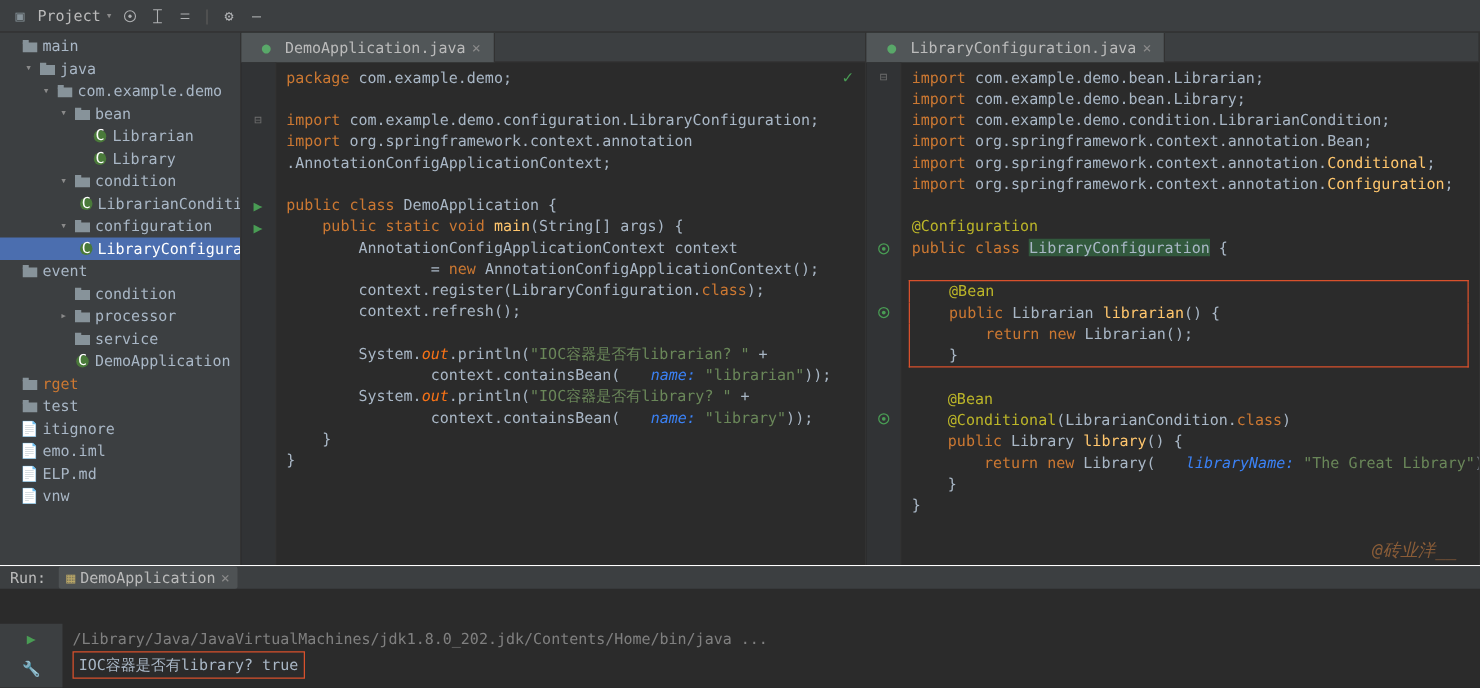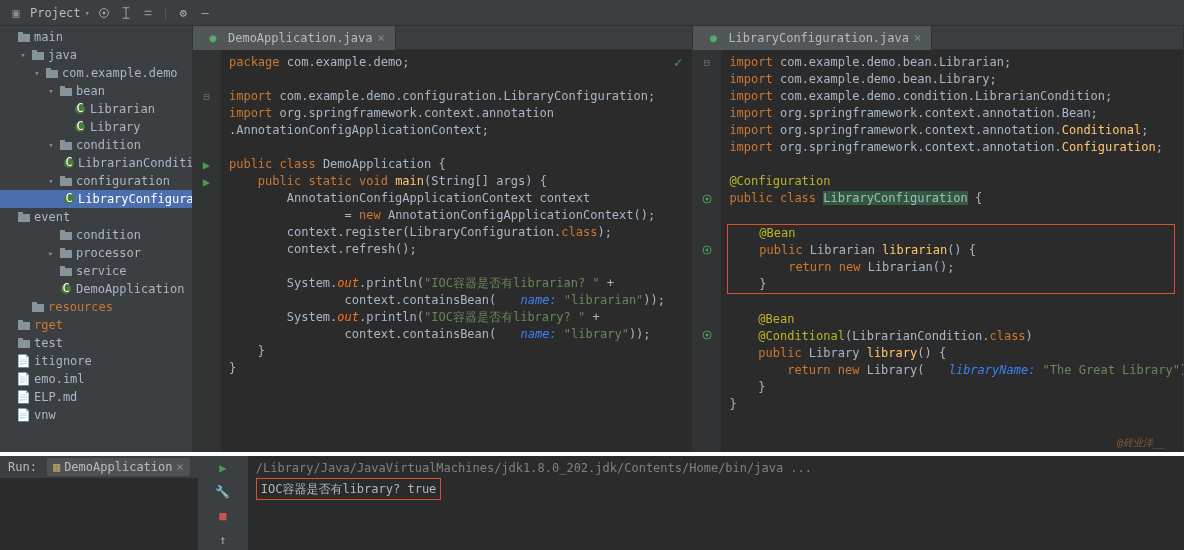--- a/index.html
+++ b/index.html
@@ -33,22 +33,22 @@
 pre.src { flex:1; padding:4px 8px; line-height:17px; white-space:pre; overflow:hidden; color:#a9b7c6; }
 .check { position:absolute; top:4px; right:10px; color:#499c54; font-size:14px; }
 .kw { color:#cc7832; }
 .str { color:#6a8759; }
 .fn { color:#ffc66d; }
 .cls { color:#a9b7c6; }
 .ann { color:#bbb529; }
 .fld { color:#f97316; font-style:italic; }
 .cmt { color:#3b82f6; font-style:italic;margin-left:17px; }
 .hl { background:#32593d; }
-.watermark { position:absolute; bottom:2px; right:18px; color:#b3723d; font-size:10px; font-style:italic; opacity:.7; pointer-events:none; }
-.runview { height:98px; background:#2b2b2b; border-top:4px solid #ffffff; display:flex; flex-direction:row; }
+.watermark { position:absolute; bottom:2px; right:18px; color:#b3723d; font-size:14px; font-style:italic; opacity:.7; pointer-events:none; }
+.runview { height:98px; background:#2b2b2b; border-top:1px solid #ffffff; display:flex; flex-direction:column;gap:28px; }
 .run-hdr { height:22px; background:#3c3f41; display:flex; align-items:center; padding:0 8px; gap:10px; color:#bbb; }
 .run-body { flex:1; display:flex; }
 .run-tools { width:50px; background:#3c3f41; display:flex; flex-direction:column; align-items:center; padding-top:4px; gap:8px; }
 .run-out { flex:1; padding:4px 8px; line-height:16px; position:relative; }
 .run-out .cmd { color:#808080; }
 .out-box { border:1px solid #d9512c; display:inline-block; padding:2px 4px; margin-top:2px; }
 </style>
 </head>
 <body>
 
@@ -225,30 +225,20 @@
         <div class="tree-row " style="padding-left: 46px;">
           <span class="chev"></span>
           <span class="ico class">
             <svg width="12" height="12">
               <circle cx="6" cy="6" r="5" fill="#4a7a3a"></circle>
               <text x="6" y="9" text-anchor="middle" fill="#fff" font-size="8">C</text>
             </svg>
           </span>
           <span>DemoApplication</span>
         </div>
-        <div class="tree-row rsrc" style="padding-left: 18px;">
-          <span class="chev"></span>
-          <span class="ico folder">
-            <svg width="12" height="10">
-              <rect x="0" y="2" width="12" height="8" fill="#87939a"></rect>
-              <rect x="0" y="0" width="5" height="3" fill="#87939a"></rect>
-            </svg>
-          </span>
-          <span>resources</span>
-        </div>
         <div class="tree-row rsrc" style="padding-left: 4px;">
           <span class="chev"></span>
           <span class="ico folder">
             <svg width="12" height="10">
               <rect x="0" y="2" width="12" height="8" fill="#87939a"></rect>
               <rect x="0" y="0" width="5" height="3" fill="#87939a"></rect>
             </svg>
           </span>
           <span>rget</span>
         </div>

